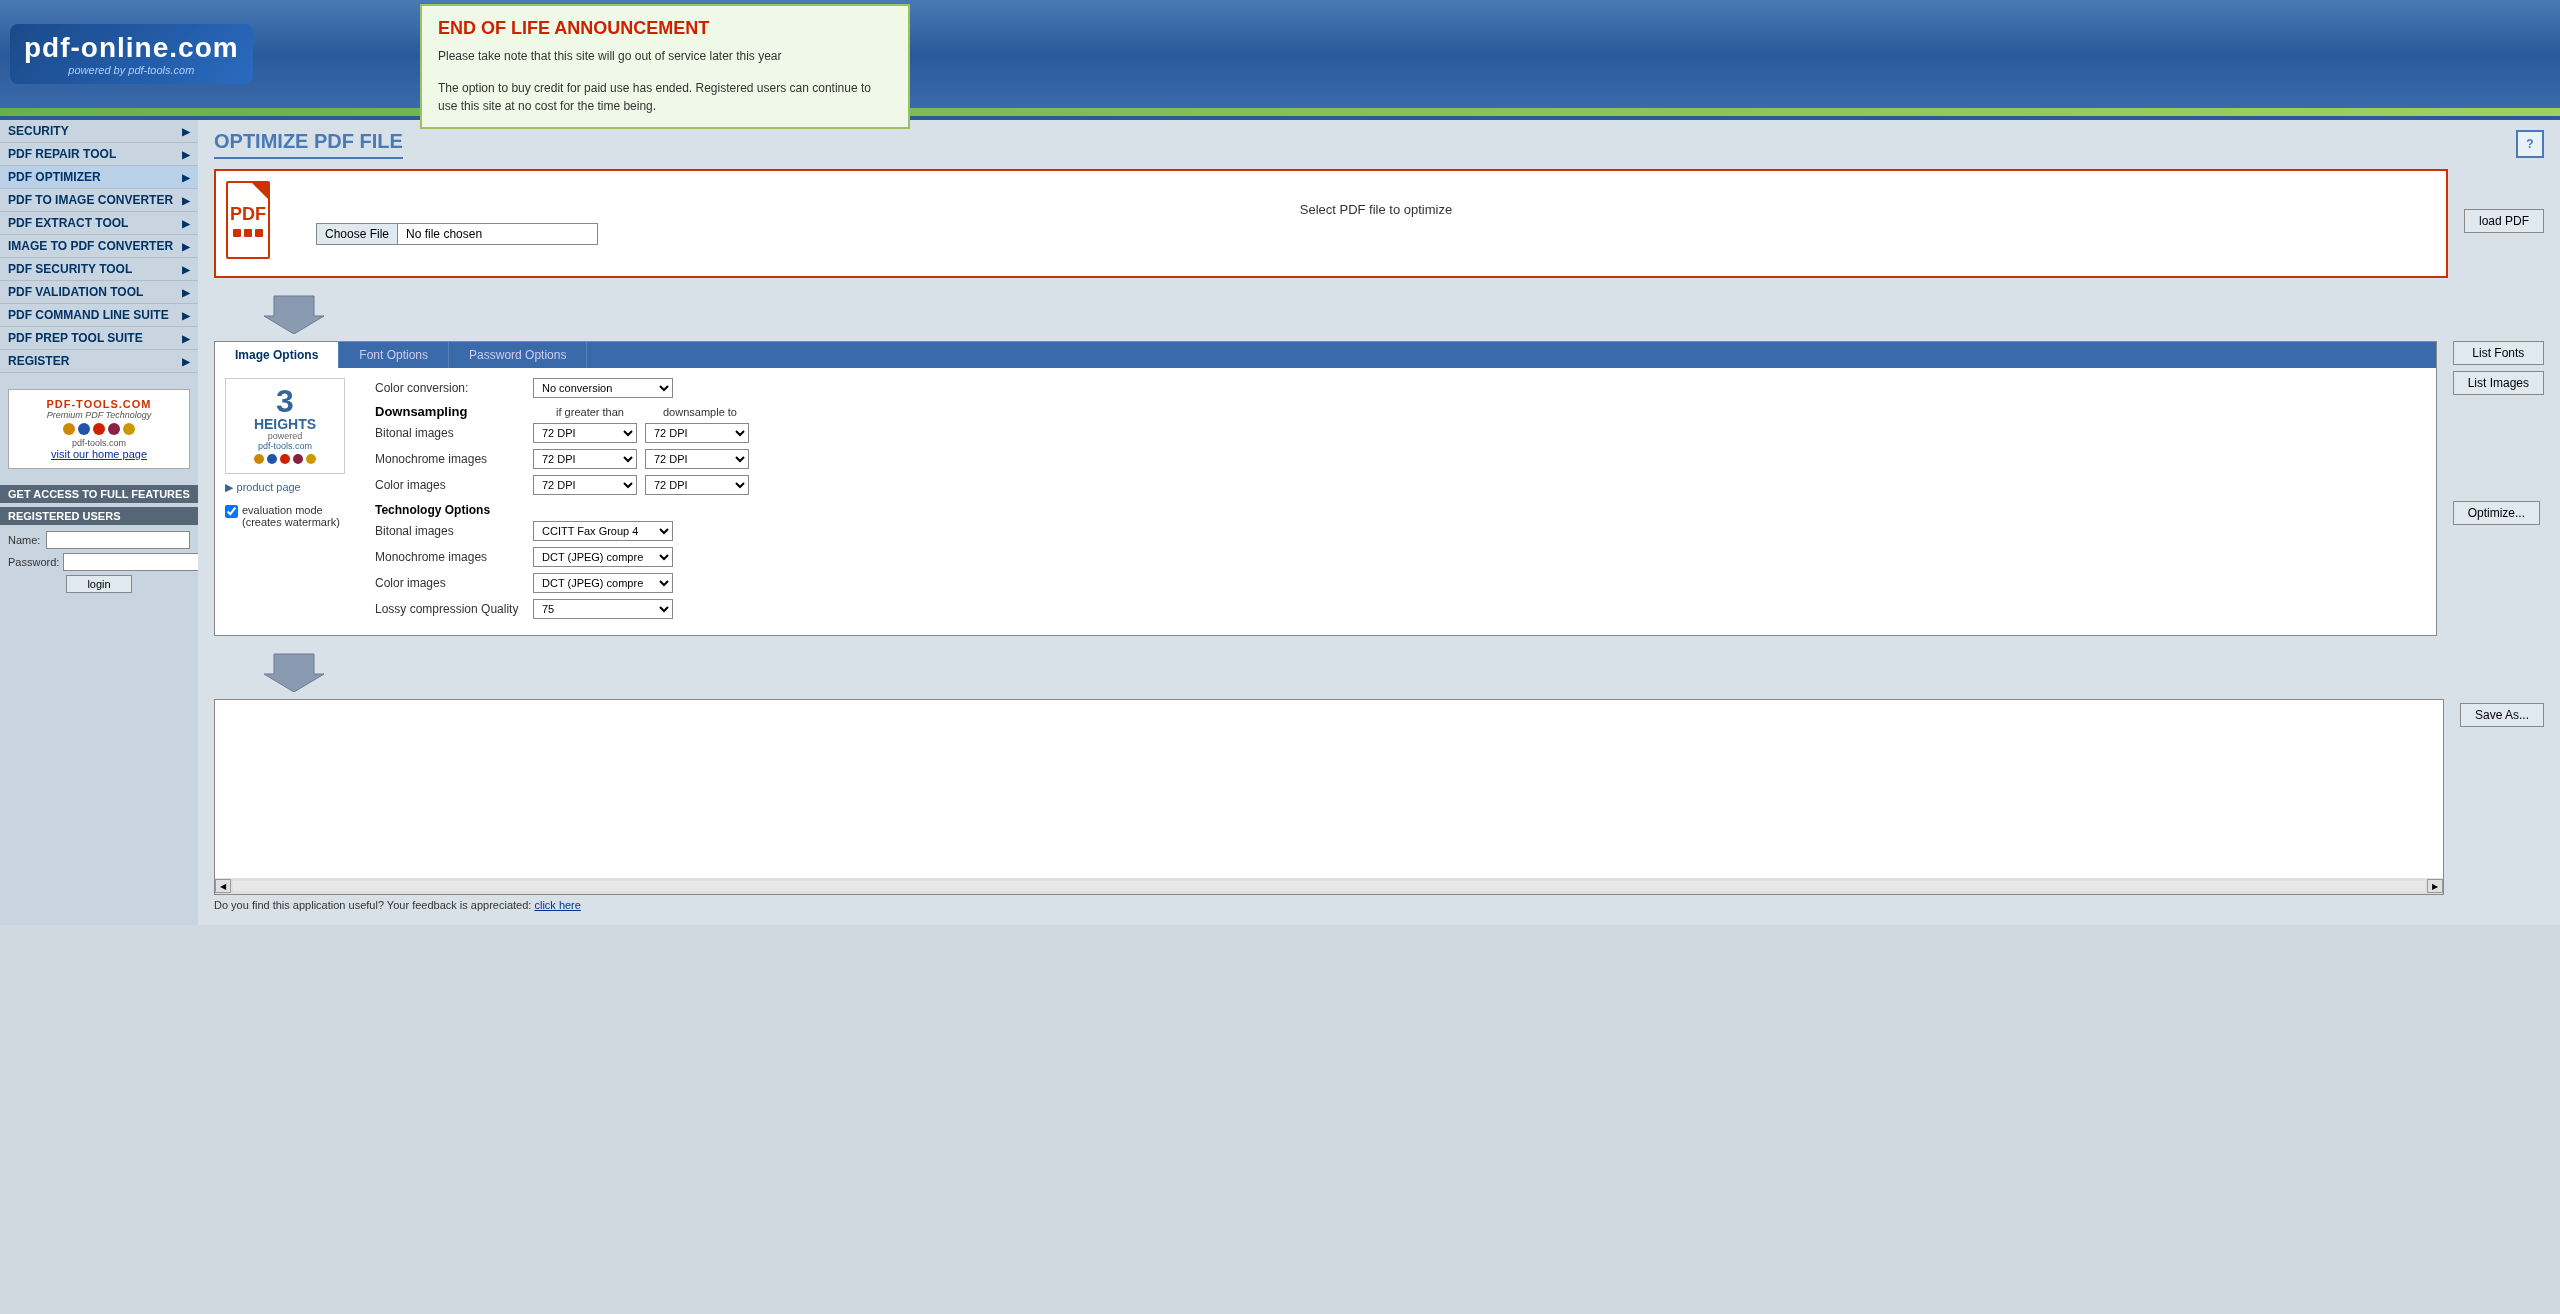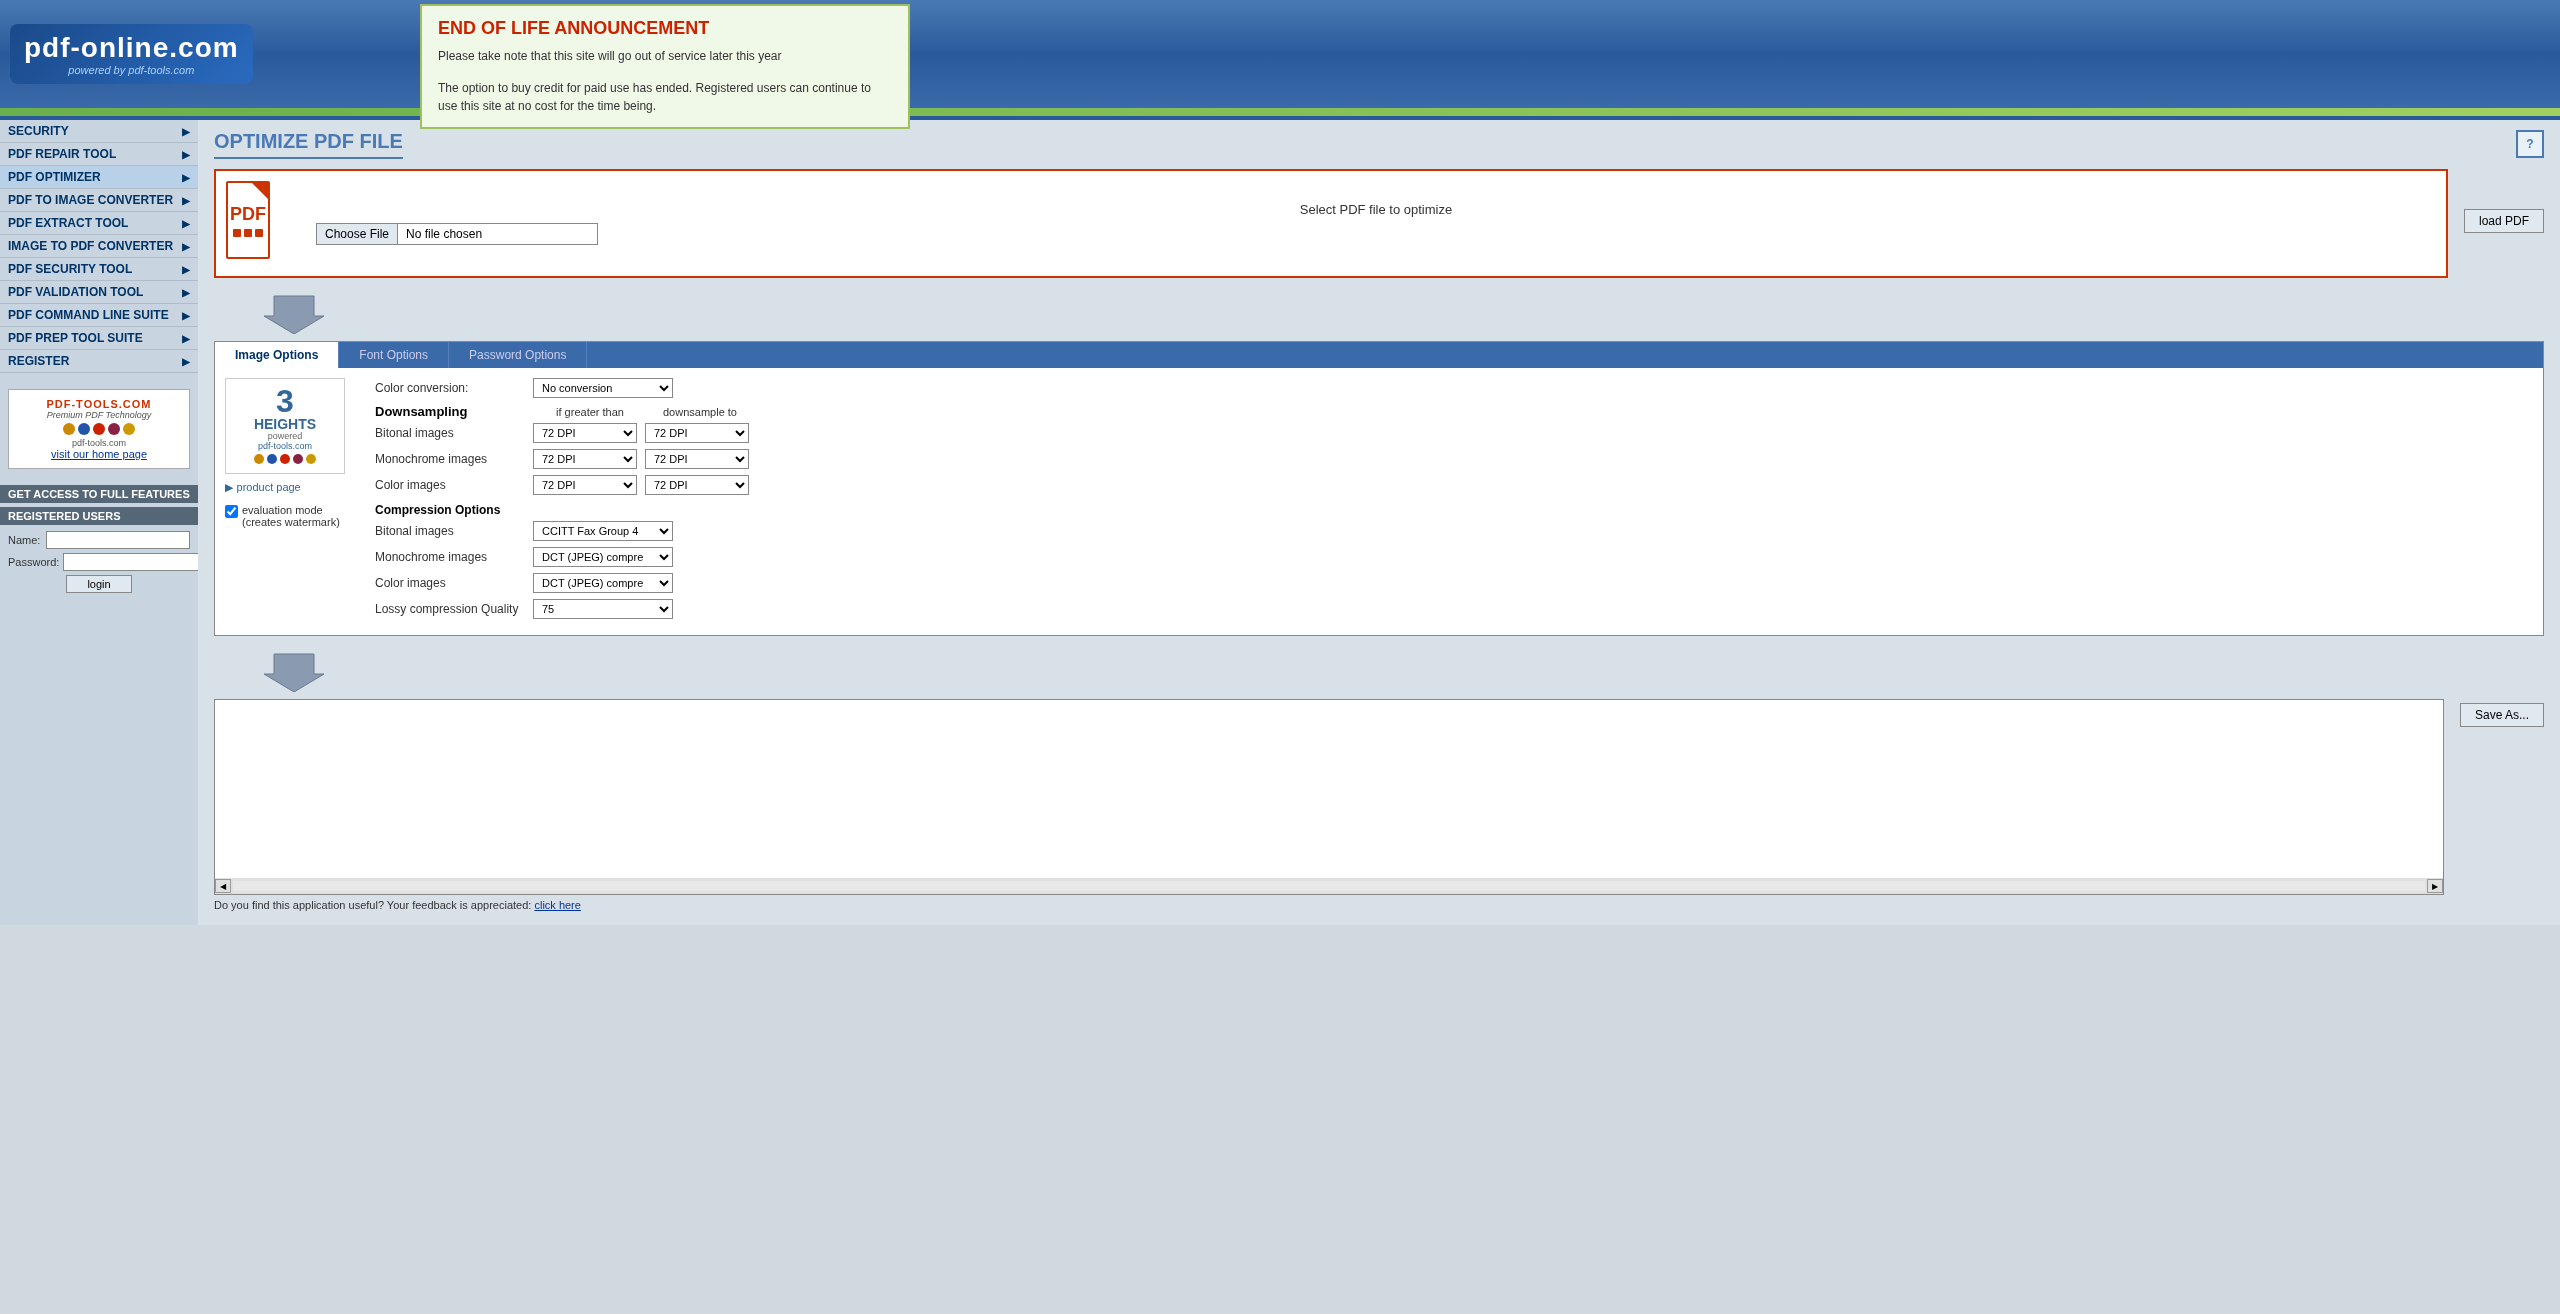--- a/index.html
+++ b/index.html
@@ -636,21 +636,21 @@
             <div class="form-row">
               <span class="form-label">Color images</span>
               <select class="form-select form-select-medium">
                 <option>72 DPI</option>
               </select>
               <select class="form-select form-select-medium">
                 <option>72 DPI</option>
               </select>
             </div>
 
-            <div class="compression-title" style="margin-top:8px;">Compression Options</div>
+            <div class="compression-title" style="margin-top:8px;">Technology Options</div>
 
             <div class="form-row">
               <span class="form-label">Bitonal images</span>
               <select class="form-select form-select-wide">
                 <option>CCITT Fax Group 4</option>
                 <option>DCT (JPEG) compression</option>
                 <option>Flate (ZIP) compression</option>
               </select>
             </div>
 
@@ -677,20 +677,27 @@
                 <option>25</option>
                 <option>50</option>
                 <option>85</option>
                 <option>95</option>
               </select>
             </div>
           </div>
         </div>
       </div>
 
+      <div class="right-buttons">
+        <button class="action-button">List Fonts</button>
+        <button class="action-button">List Images</button>
+        <div style="margin-top:auto; padding-top:100px;">
+          <button class="action-button">Optimize...</button>
+        </div>
+      </div>
     </div>
 
     <div class="arrow-down">
       <svg class="arrow-svg" viewBox="0 0 60 40">
         <polygon points="10,2 50,2 50,22 60,22 30,40 0,22 10,22" fill="#8a9ab0" stroke="#6a7a90" stroke-width="1"></polygon>
       </svg>
     </div>
 
     <div style="display:flex; align-items:flex-start;">
       <div class="output-section" style="flex:1;">

